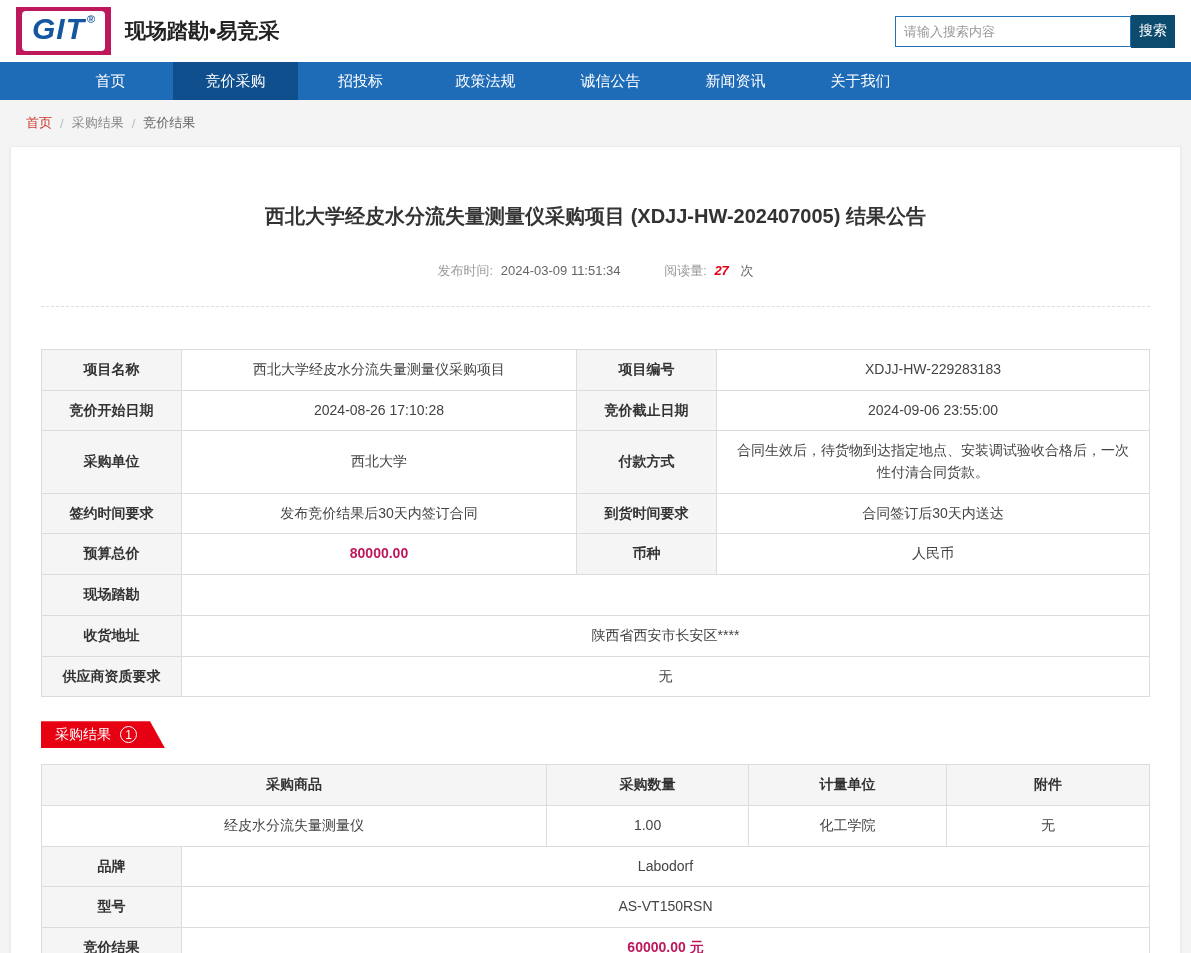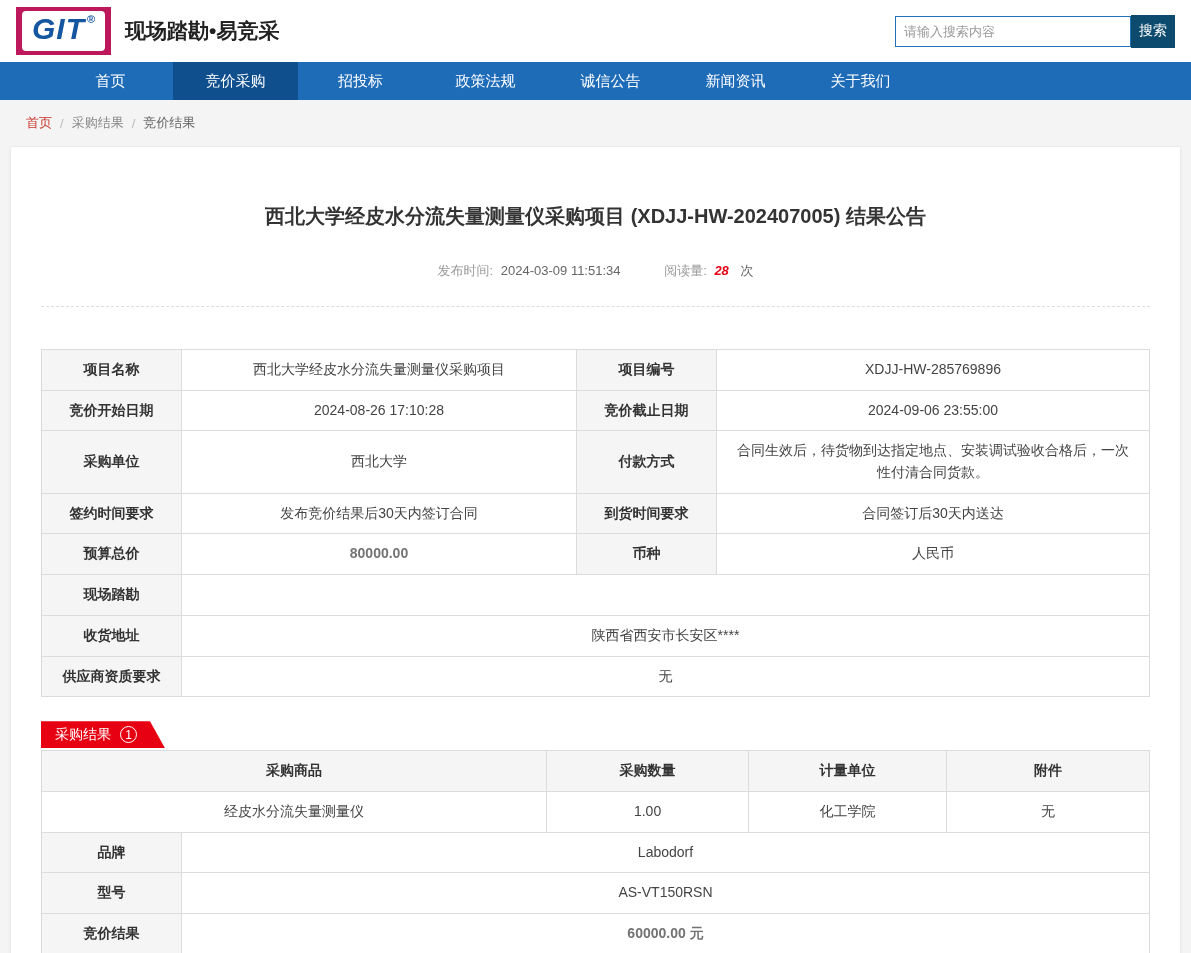--- a/index.html
+++ b/index.html
@@ -45,27 +45,27 @@
   .meta .red { color:#e60012; font-style:italic; font-weight:bold; margin:0 4px; }
   .dashed { border:none; border-top:1px dashed #ddd; margin:26px 0 42px; }
 
   
   table { width:100%; border-collapse:collapse; font-size:14px; color:#333; table-layout:fixed; }
   th, td { border:1px solid #dcdcdc; padding:9px 14px; text-align:center; vertical-align:middle; line-height:1.55; word-break:break-all; }
   th { background:#f5f5f5; font-weight:bold; color:#333; }
   td { color:#444; background:#fff; }
   .c-label { width:140px; }
   .c-val1 { width:395px; }
-  .red-price { color:#737373; font-weight:bold; }
+  .red-price { color:#be185d; font-weight:bold; }
 
   
   .ribbon { margin-top:24px; display:inline-flex; align-items:center; gap:9px; background:#e60012; color:#fff; font-size:14px; height:27px; padding:0 28px 0 14px; clip-path:polygon(0 0, calc(100% - 15px) 0, 100% 100%, 0 100%); }
   .ribbon .circle { width:17px; height:17px; border:1px solid #fff; border-radius:50%; display:inline-flex; align-items:center; justify-content:center; font-size:12px; line-height:1; }
 
-  .result-table { margin-top:2px;padding-left:44px; }
+  .result-table { margin-top:16px;padding-left:44px; }
   .result-table col.p1 { width:45.6%; }
   .result-table col.p2 { width:18.2%; }
   .result-table col.p3 { width:17.9%; }
   .details-table { margin-top:-1px; }
 </style>
 </head>
 <body>
 
 <header class="topbar">
   <div class="logo">
@@ -100,40 +100,40 @@
 </div>
 
 <main class="card">
 
   <h1 class="title">西北大学经皮水分流失量测量仪采购项目 (XDJJ-HW-202407005) 结果公告</h1>
 
   <div class="meta">
     <span>发布时间:</span>
     <span class="value">2024-03-09 11:51:34</span>
     <span class="views-label">阅读量:</span>
-    <span class="red">28</span>
+    <span class="red">27</span>
     <span class="value">次</span>
   </div>
 
   <hr class="dashed">
 
   
   <table class="info-table">
     <colgroup>
         <col class="c-label">
         <col class="c-val1">
         <col class="c-label">
         <col>
       </colgroup>
     <tbody>
       <tr>
         <th>项目名称</th>
         <td>西北大学经皮水分流失量测量仪采购项目</td>
         <th>项目编号</th>
-        <td>XDJJ-HW-285769896</td>
+        <td>XDJJ-HW-229283183</td>
       </tr>
       <tr>
         <th>竞价开始日期</th>
         <td>2024-08-26 17:10:28</td>
         <th>竞价截止日期</th>
         <td>2024-09-06 23:55:00</td>
       </tr>
       <tr>
         <th>采购单位</th>
         <td>西北大学</td>

